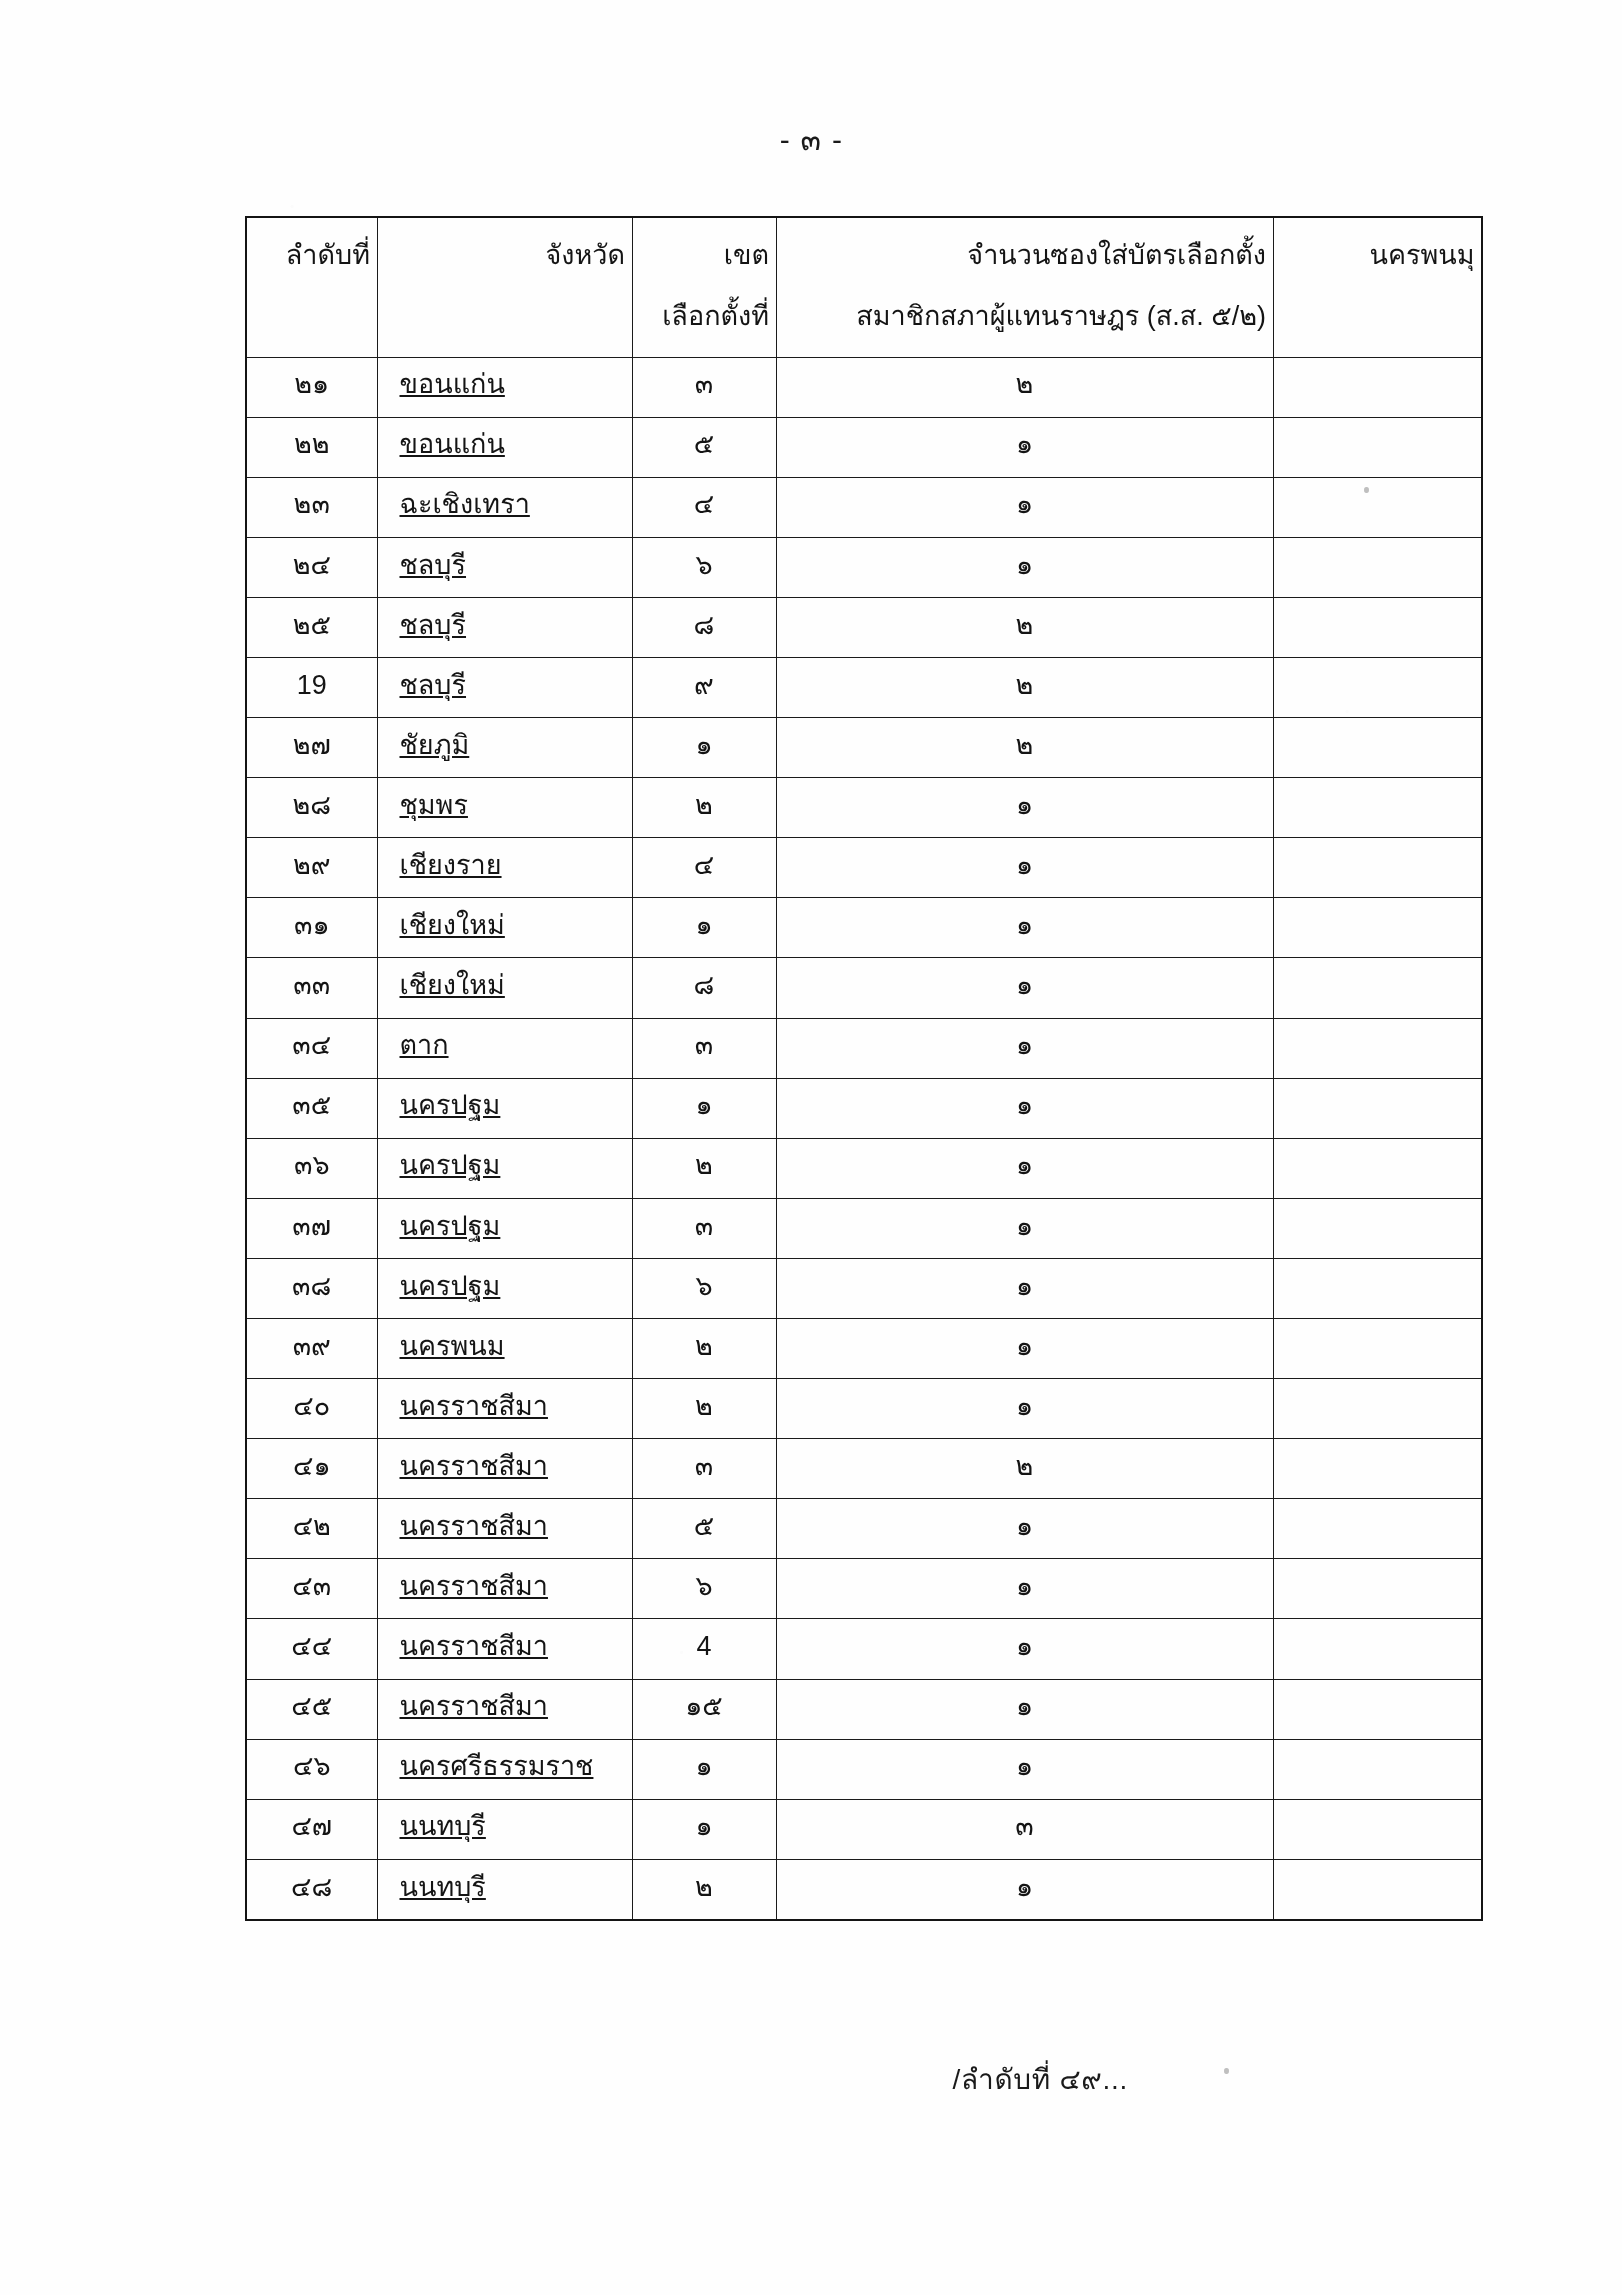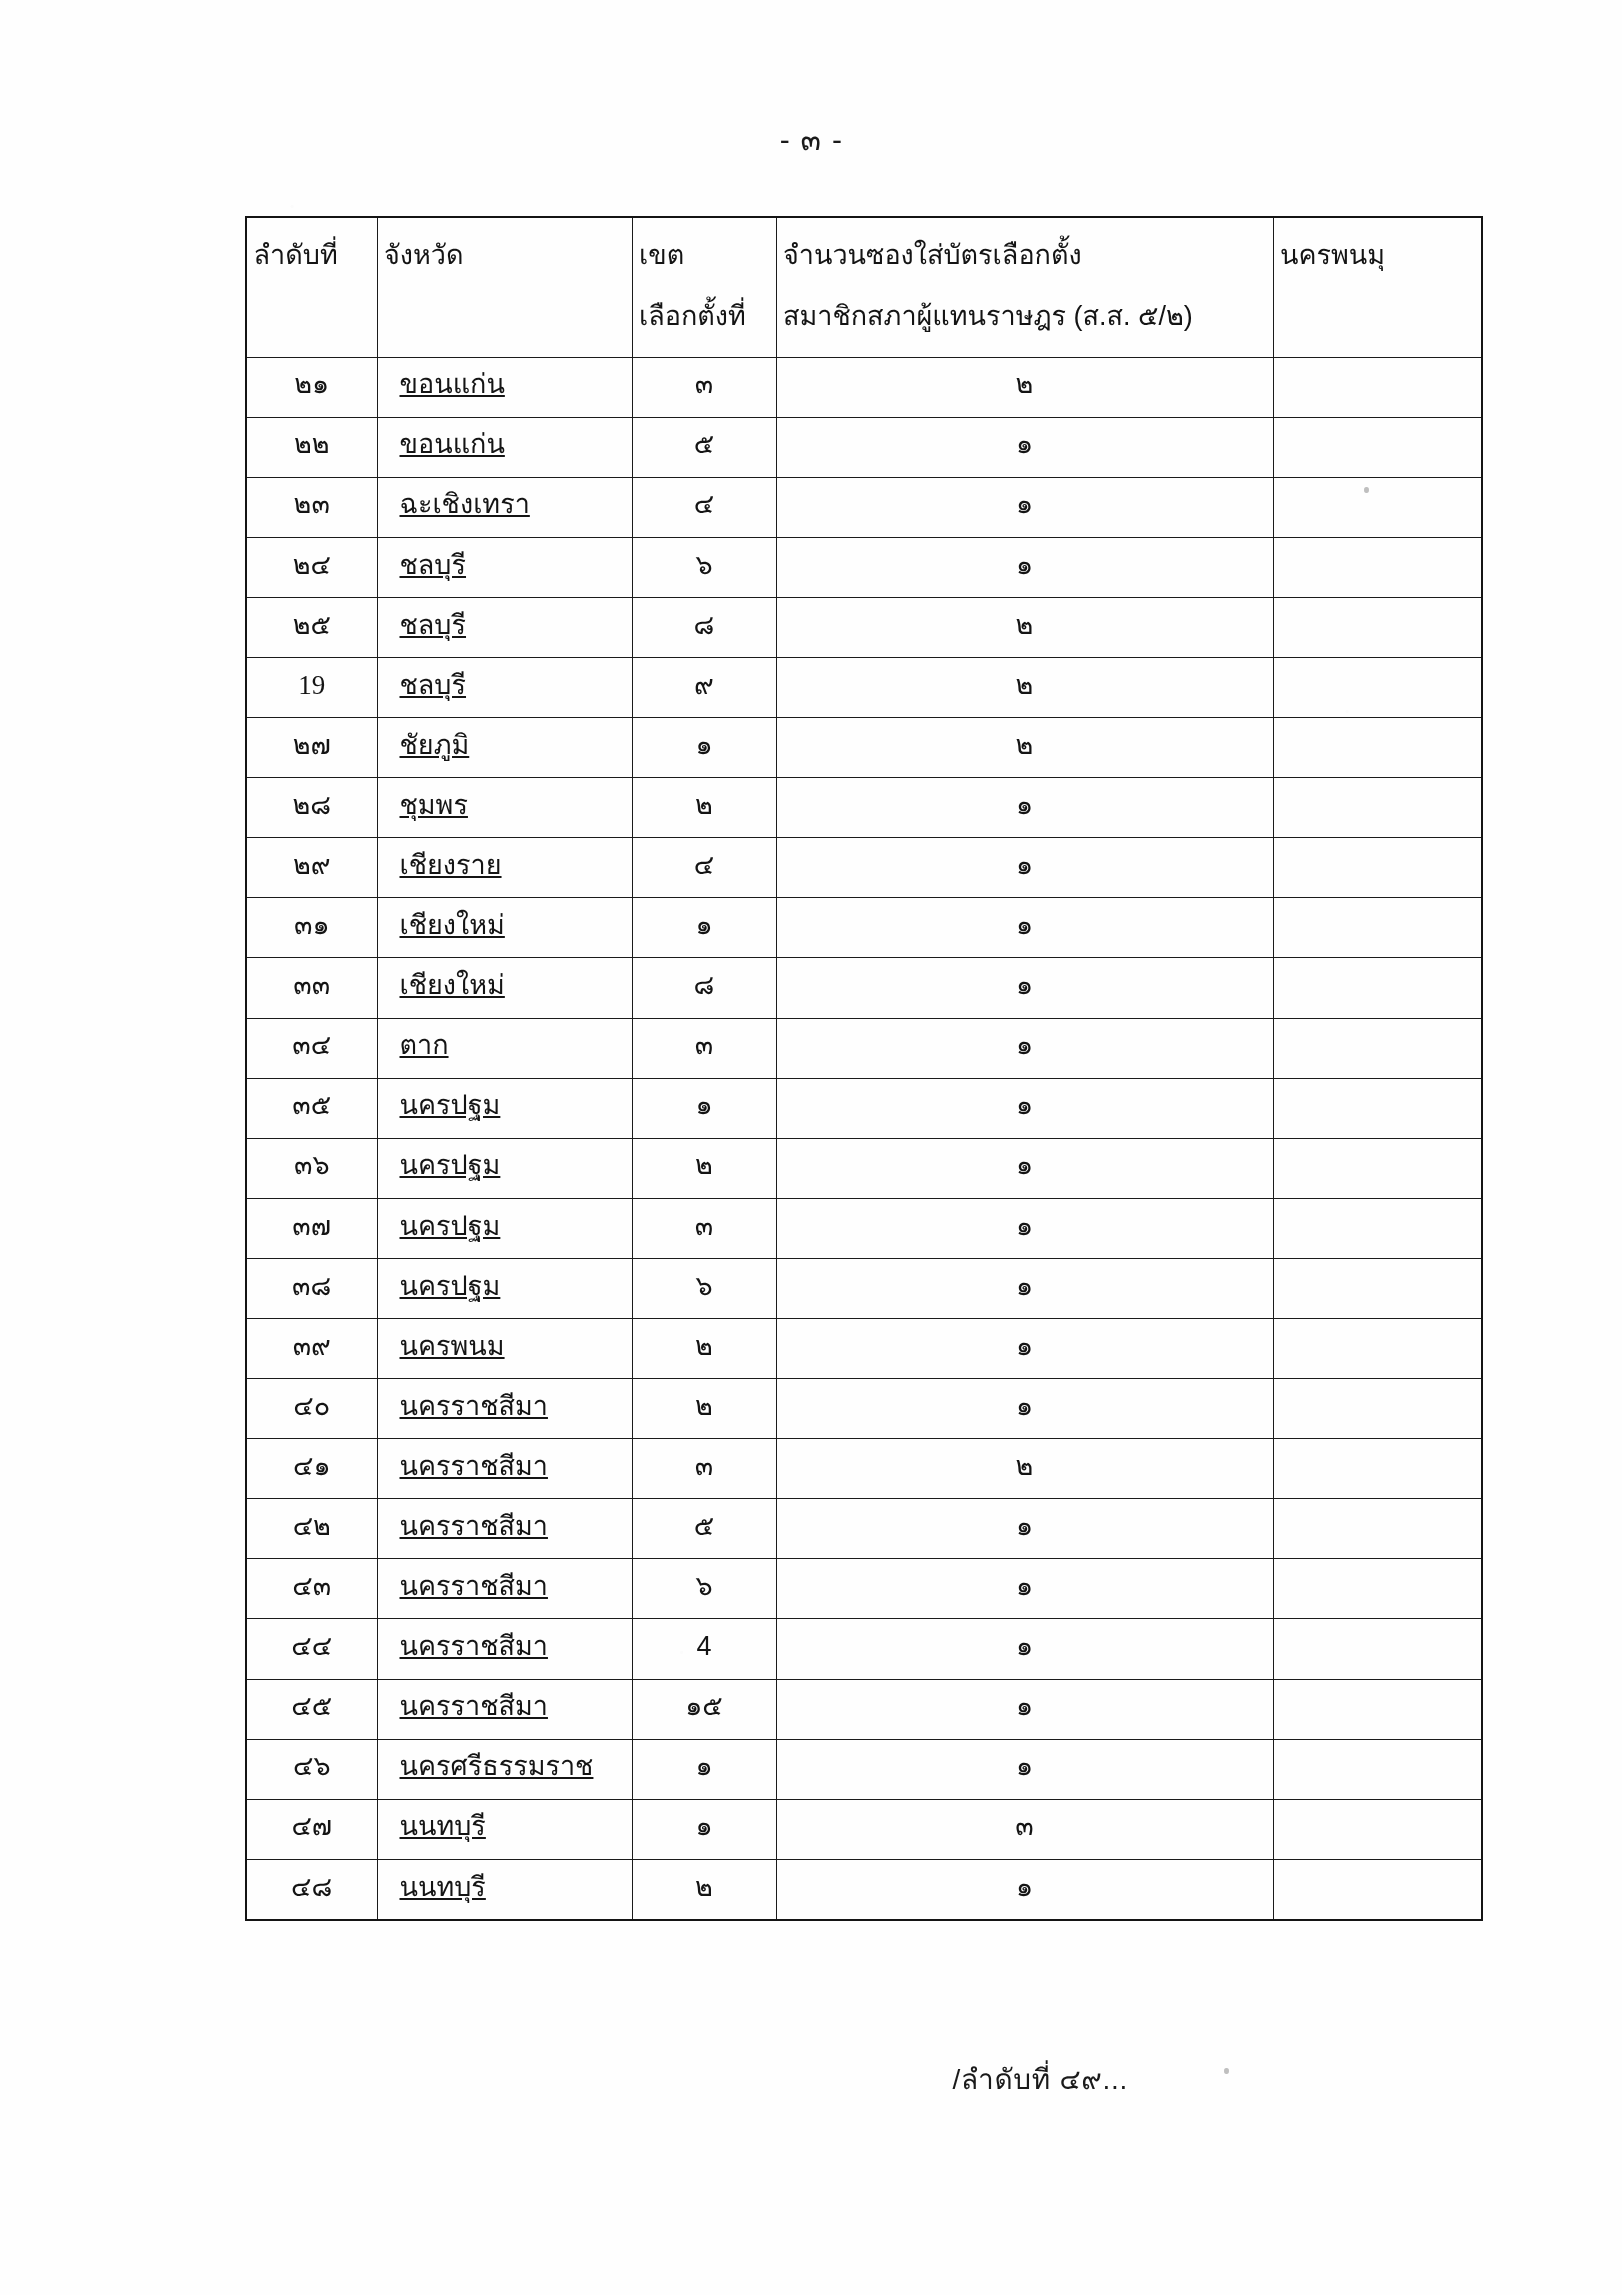--- a/index.html
+++ b/index.html
@@ -80,39 +80,39 @@
   col.c-zone   { width: 144px; }
   col.c-count  { width: 497px; }
   col.c-note   { width: 209px; }
 
   thead th {
     height: 115px;
     vertical-align: top;
     padding: 17px 6.5px 6.5px 6.5px;
     font-size: 27px;
     line-height: 1.52;
-    text-align: left;
+    text-align: right;
     margin-top: 24px;
   }
 
   thead th .hdr-line {
     display: block;
   }
   thead th .hdr-line + .hdr-line {
     margin-top: 19.6px;
   }
 
   tbody td {
     height: 50px;
     font-size: 27px;
     padding: 2.6px 0 6.5px 0;
     line-height: 1.25;
   }
 
-  td.cell-seq   { text-align: center; font-family: Liberation Serif, serif; }
+  td.cell-seq   { text-align: center; }
   td.cell-prov  { text-align: left; padding-left: 22px; text-decoration: underline; }
   td.cell-zone  { text-align: center; }
   td.cell-count { text-align: center; }
   td.cell-note  { text-align: center; }
 
   
   .footer-note {
     position: absolute;
     top: 2057px;
     left: 0;

